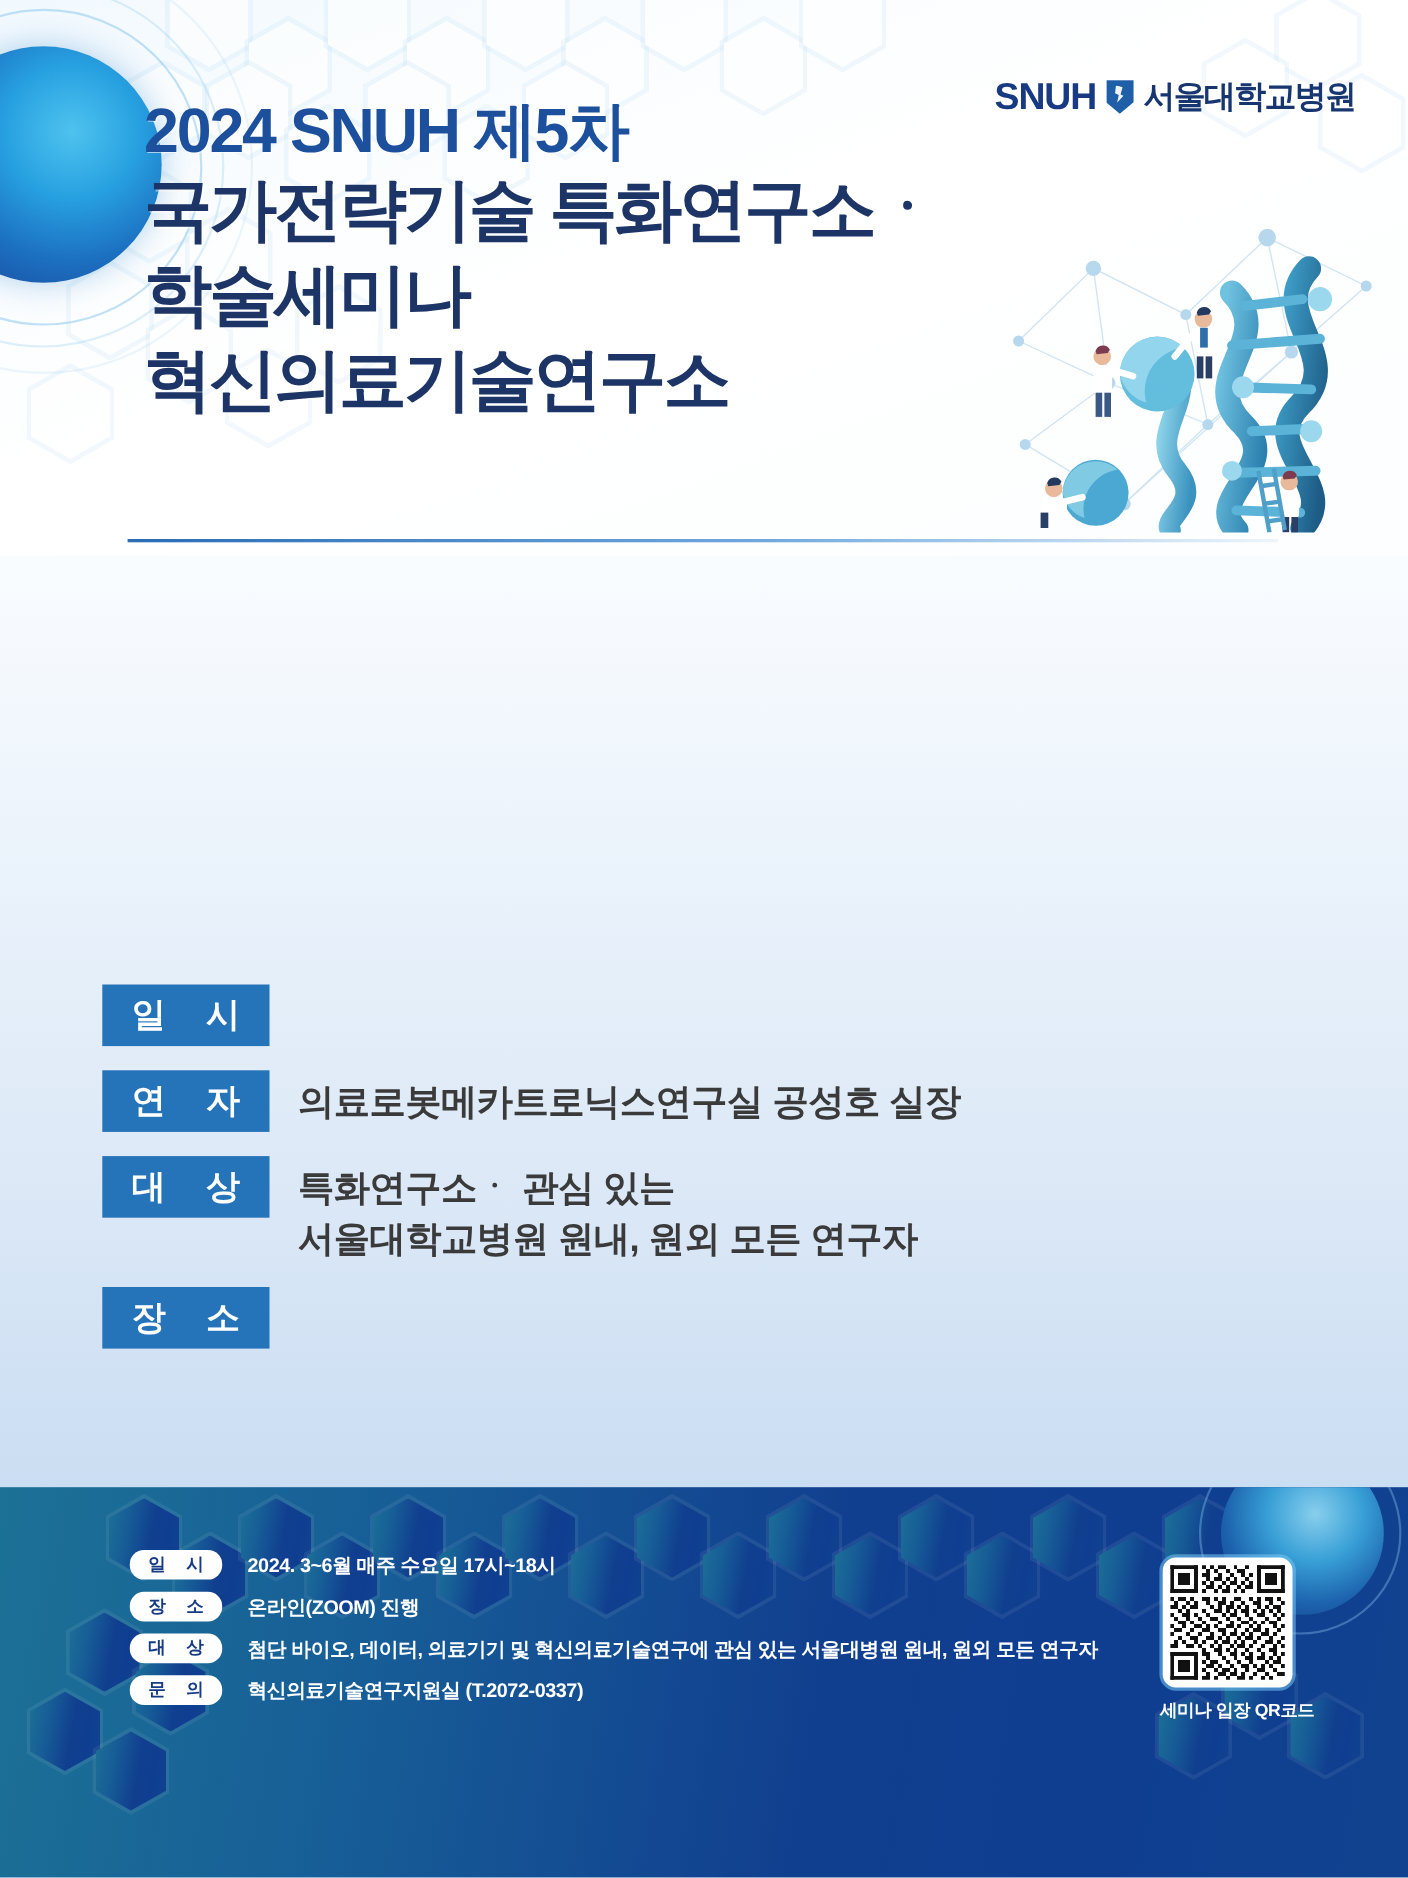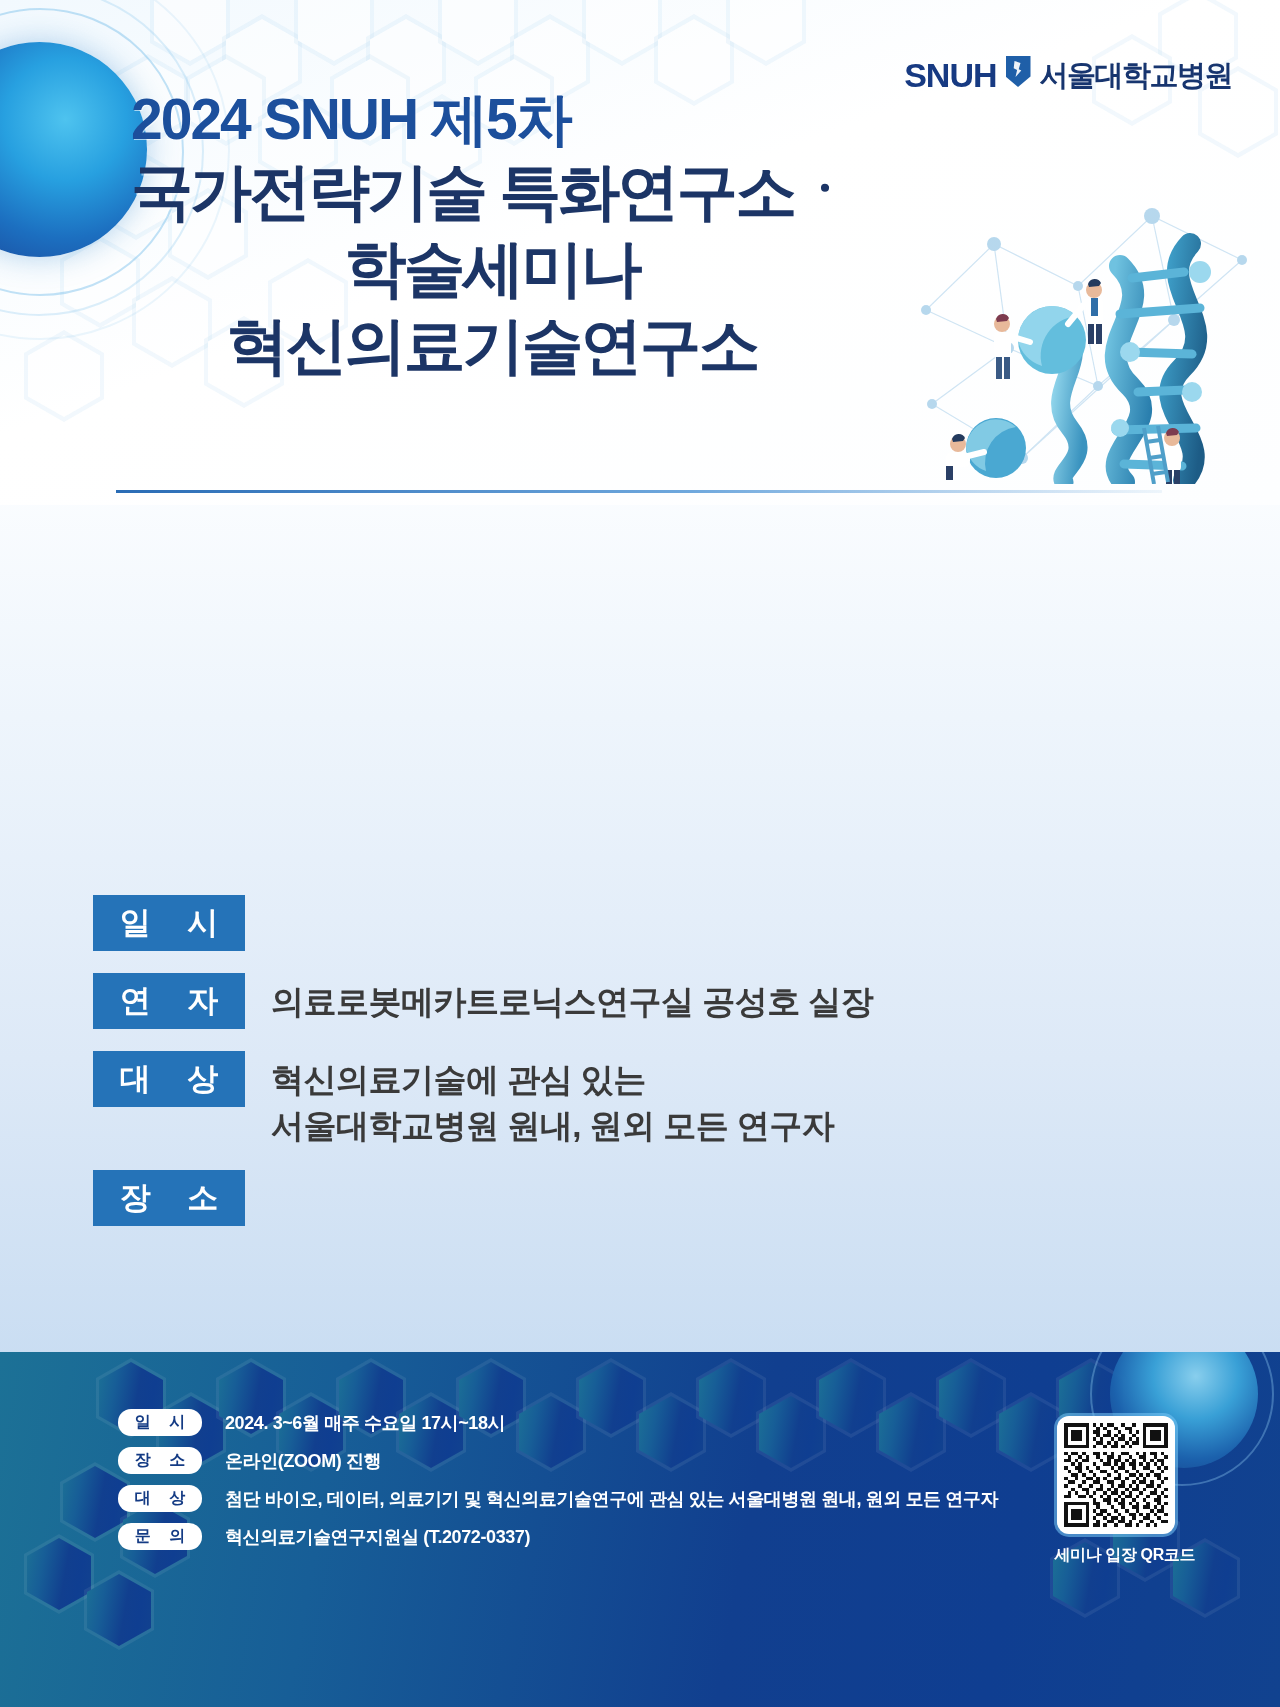--- a/index.html
+++ b/index.html
@@ -41,22 +41,22 @@
     box-shadow:0 0 30px rgba(40,130,200,.35);
   }
   .orb-ring {
     position:absolute; border-radius:50%; border:2px solid rgba(120,190,235,.45);
   }
   .r1 { left:-104px; top:8px; width:288px; height:288px; }
   .r2 { left:-126px; top:-14px; width:330px; height:330px; border-color:rgba(150,205,240,.32); }
   .r3 { left:-150px; top:-40px; width:380px; height:380px; border-color:rgba(170,215,243,.22); }
 
   .logo {
-    position:absolute; right:48px; top:56px;
-    display:flex; gap:9px;
+    position:absolute; right:48px; top:68px;
+    display:flex; align-items:center; gap:9px;
     z-index:8;
   }
   .logo-snuh {
     font-size:34px; font-weight:bold; letter-spacing:-1px;
     color:#173a82; font-family:"Liberation Sans",sans-serif;
   }
   .shield {
     width:25px; height:31px; background:#1f5fa8;
     clip-path:polygon(0% 0%,100% 0%,100% 66%,50% 100%,0% 66%);
     position:relative;
@@ -77,21 +77,20 @@
   .t-line1 {
     font-size:57px; font-weight:bold; color:#1c4f9c;
     letter-spacing:-2px; line-height:1.16; white-space:nowrap;
     text-shadow:1px 1px 0 rgba(255,255,255,.6);
   }
   .t-body {
     font-size:62px; font-weight:bold; color:#1c3566;
     letter-spacing:-3px; line-height:1.21; white-space:nowrap;
     text-shadow:1.5px 1.5px 0 rgba(255,255,255,.45);
     margin-top:2px;
-    text-align:center;
   }
   .divider-h {
     position:absolute; left:116px; top:490px; width:1046px; height:3px;
     background:linear-gradient(90deg,#2a6cb5 0%,#6fa8dd 55%,rgba(150,195,232,.15) 100%);
     z-index:6;
   }
 
   
   .dna-art { position:absolute; right:36px; top:232px; width:300px; height:252px; z-index:5; }
   .net-lines { position:absolute; right:8px; top:190px; width:360px; height:300px; z-index:4; opacity:.75; }
@@ -365,21 +364,21 @@
     <div class="info-row row-speaker">
       <div class="info-tag">연 자</div>
       <div class="info-val">
         <span>의료로봇메카트로닉스연구실 공성호 실장</span>
       </div>
     </div>
 
     <div class="info-row row-audience">
       <div class="info-tag">대 상</div>
       <div class="info-val">
-        <span class="l2">혁신의료기술에 관심 있는</span>
+        <span class="l2">특화연구소ㆍ 관심 있는</span>
         <span class="l2">서울대학교병원 원내, 원외 모든 연구자</span>
       </div>
     </div>
 
     <div class="info-row row-place">
       <div class="info-tag">장 소</div>
     </div>
 
   </div>
 

